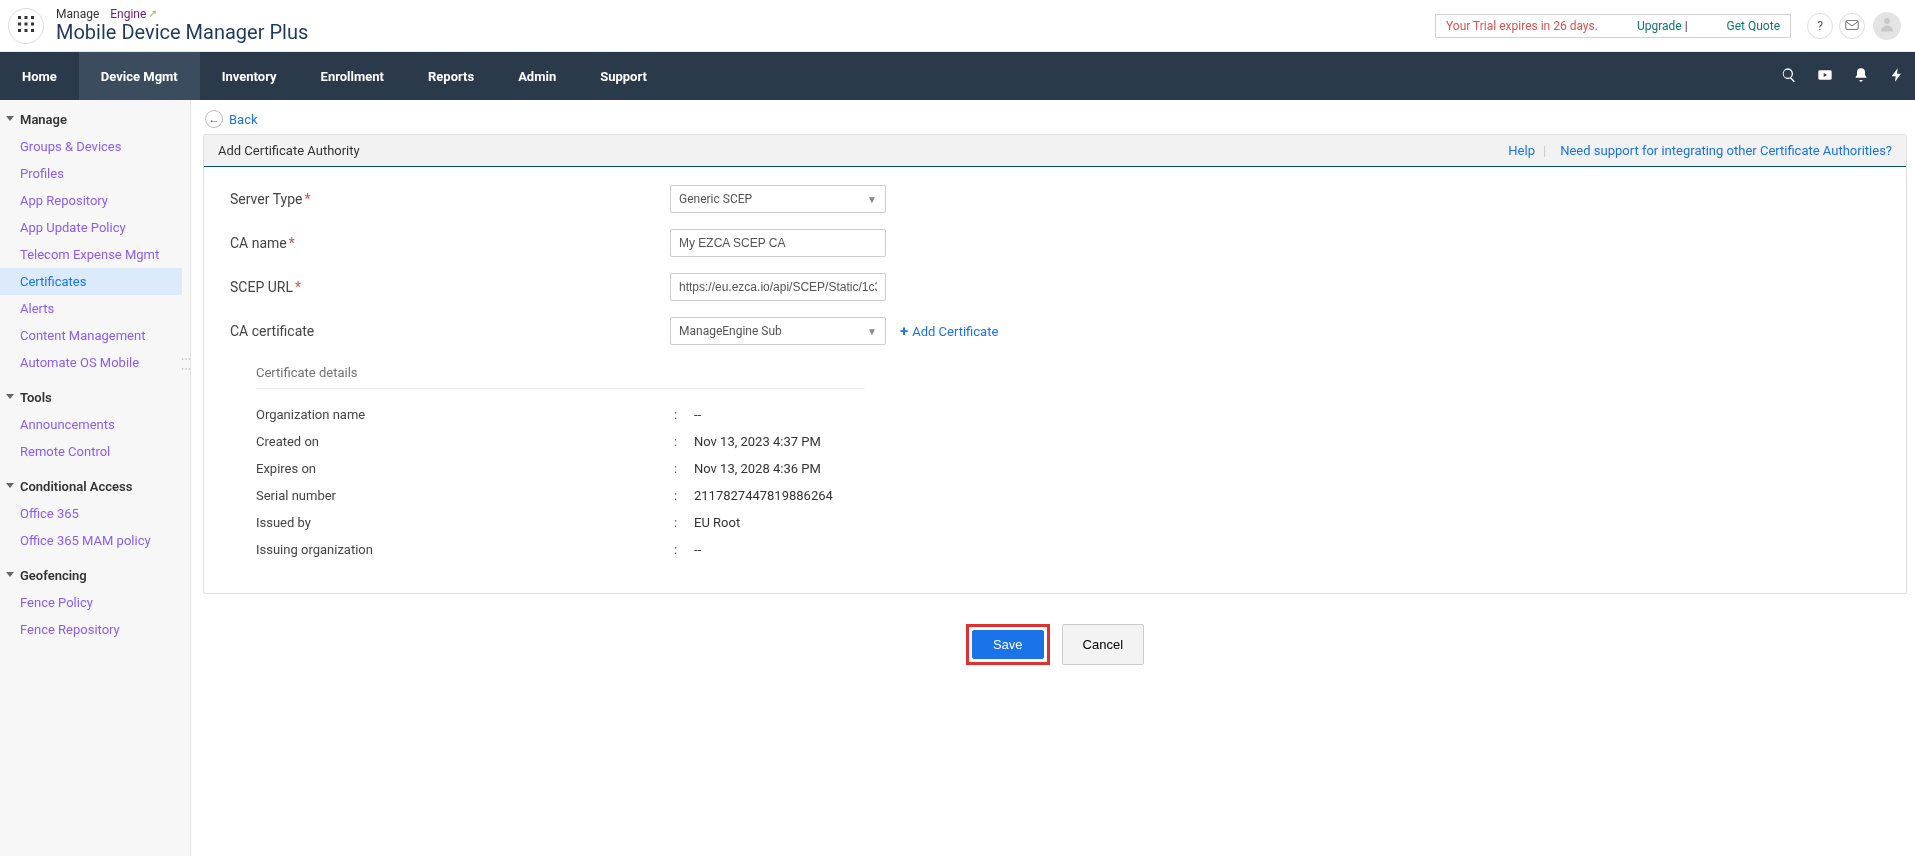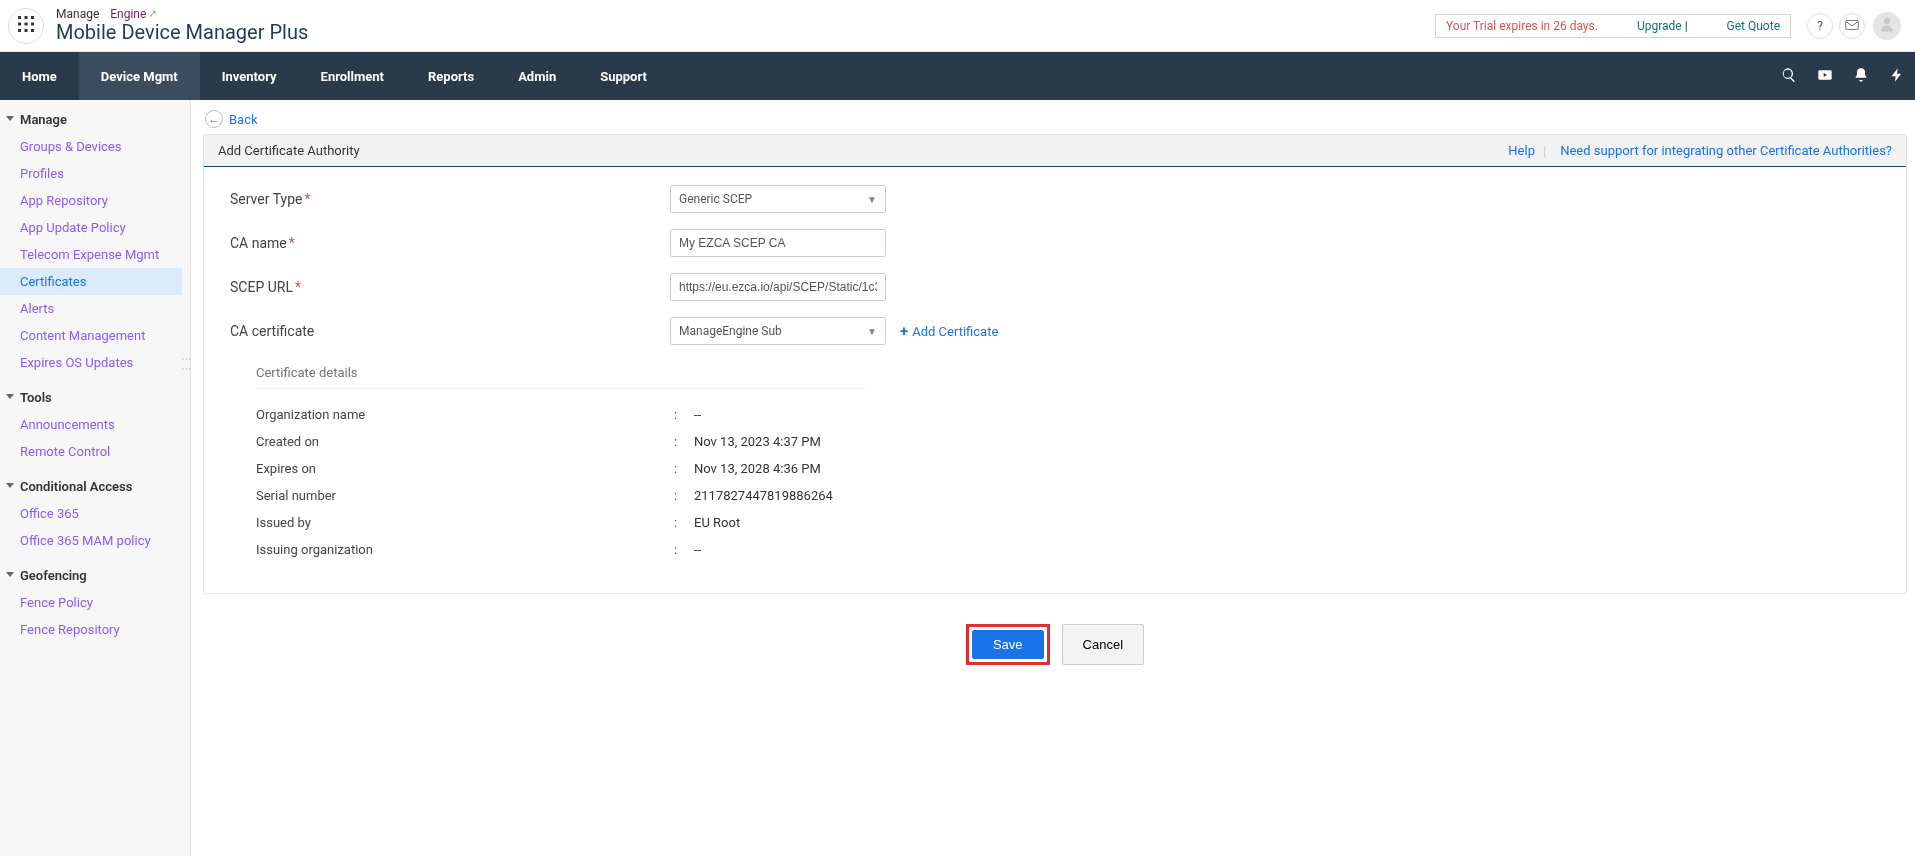--- a/index.html
+++ b/index.html
@@ -356,21 +356,21 @@
     <div class="sidebar-section">
       <div class="sidebar-header"><span>Manage</span></div>
       <div class="sidebar-item"><span>Groups &amp; Devices</span></div>
       <div class="sidebar-item"><span>Profiles</span></div>
       <div class="sidebar-item"><span>App Repository</span></div>
       <div class="sidebar-item"><span>App Update Policy</span></div>
       <div class="sidebar-item"><span>Telecom Expense Mgmt</span></div>
       <div class="sidebar-item active"><span>Certificates</span></div>
       <div class="sidebar-item"><span>Alerts</span></div>
       <div class="sidebar-item"><span>Content Management</span></div>
-      <div class="sidebar-item"><span>Expires OS Updates</span></div>
+      <div class="sidebar-item"><span>Automate OS Mobile</span></div>
     </div>
     <div class="sidebar-section">
       <div class="sidebar-header"><span>Tools</span></div>
       <div class="sidebar-item"><span>Announcements</span></div>
       <div class="sidebar-item"><span>Remote Control</span></div>
     </div>
     <div class="sidebar-section">
       <div class="sidebar-header"><span>Conditional Access</span></div>
       <div class="sidebar-item"><span>Office 365</span></div>
       <div class="sidebar-item"><span>Office 365 MAM policy</span></div>

